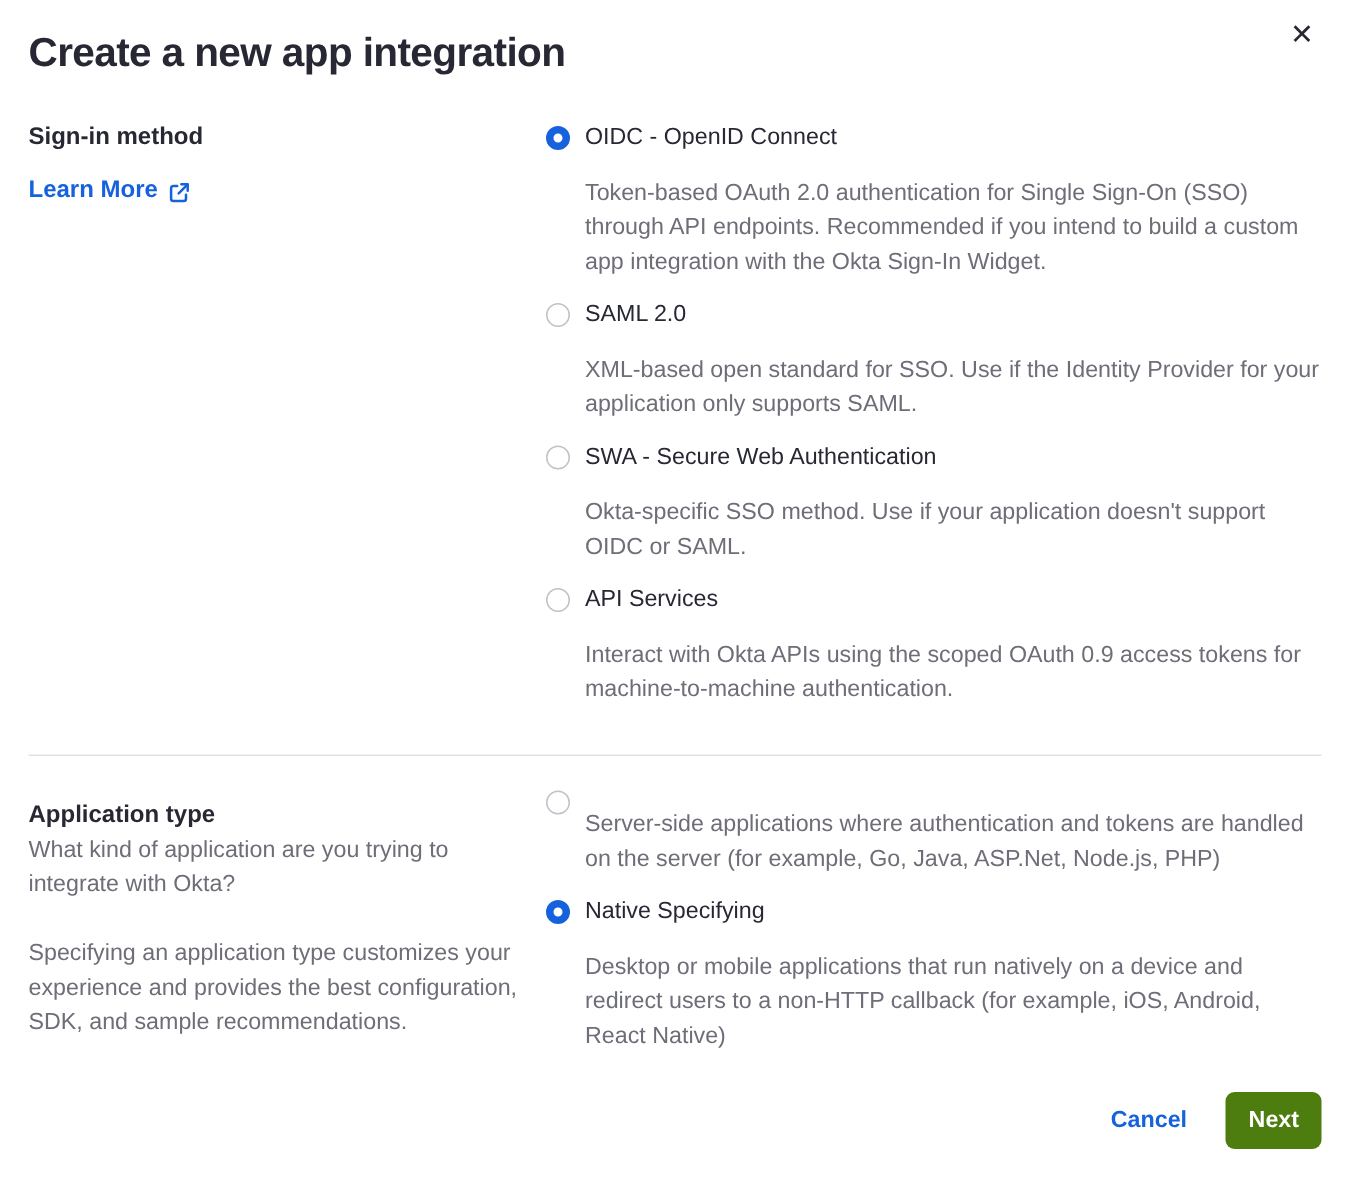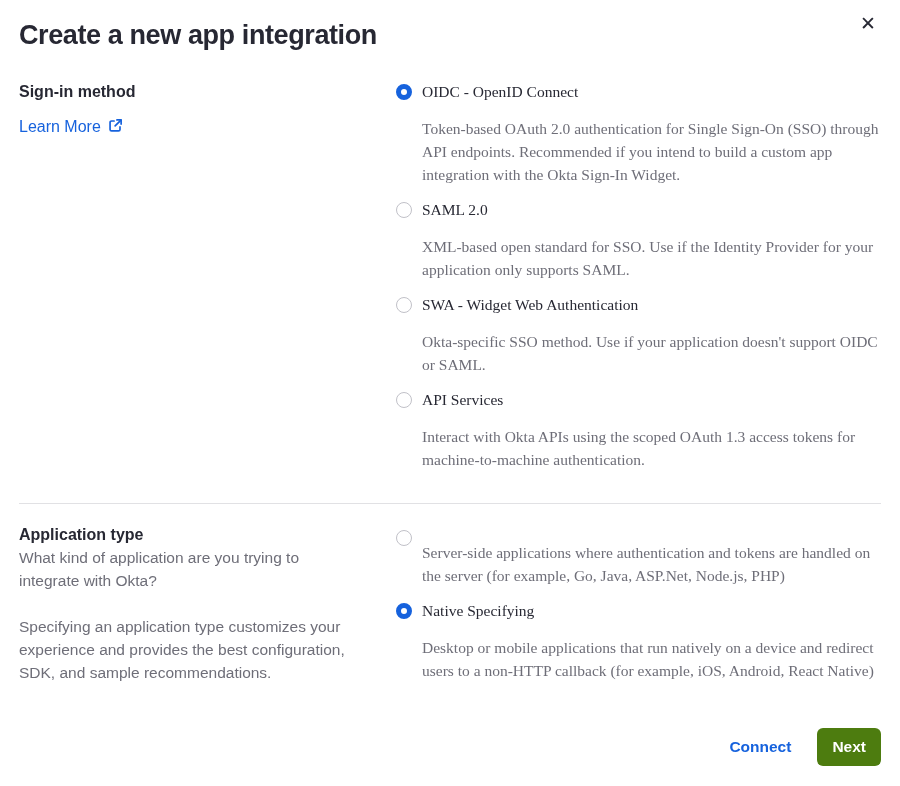--- a/index.html
+++ b/index.html
@@ -24,41 +24,41 @@
     right: 20px;
     font-size: 19px;
     line-height: 1;
     color: #272833;
     background: none;
     border: none;
     cursor: pointer;
     padding: 4px;
     font-family: "Liberation Sans", sans-serif;
   }
-  .section-row { display: flex; align-items: flex-start; gap: 32px; }
+  .section-row { display: flex; align-items: flex-start; }
   .row-signin { margin-top: 30px; }
   .row-apptype { margin-top: 20px; align-items: center; }
   .left-col { width: 345px; flex-shrink: 0; padding-right: 18px; }
   .right-col { flex: 1; display: flex; flex-direction: column; gap: 13px; }
   .left-heading { font-size: 16px; font-weight: 700; color: #272833; line-height: 22px; }
   .learn-more {
     margin-top: 15px;
     display: inline-flex;
-    align-items: flex-start;
+    align-items: flex-end;
     gap: 7px;
     color: #1662dd;
-    font-weight: 400;
+    font-weight: 700;
     font-size: 16px;
     text-decoration: none;
     cursor: pointer;
   }
   .learn-more svg { display: block; }
   .left-para { color: #6e6e78; font-size: 15.5px; line-height: 23px; }
   .left-para + .left-para { margin-top: 23px; }
-  .option { display: flex; gap: 10px; cursor: pointer; font-family: Liberation Serif, serif; }
+  .option { display: flex; gap: 10px; cursor: pointer; }
   .radio {
     width: 16px; height: 16px;
     border-radius: 50%;
     border: 1.5px solid #c1c1c8;
     background: #ffffff;
     flex-shrink: 0;
     margin-top: 3px;
     cursor: pointer;
   }
   .radio.checked { border: 5px solid #1662dd; }
@@ -124,29 +124,29 @@
     <label class="option">
       <span class="radio"></span>
       <span class="opt-text">
         <span class="opt-label" style="display:block">SAML 2.0</span>
         <span class="opt-desc" style="display:block">XML-based open standard for SSO. Use if the Identity Provider for your application only supports SAML.</span>
       </span>
     </label>
     <label class="option">
       <span class="radio"></span>
       <span class="opt-text">
-        <span class="opt-label" style="display:block">SWA - Widget Web Authentication</span>
+        <span class="opt-label" style="display:block">SWA - Secure Web Authentication</span>
         <span class="opt-desc" style="display:block">Okta-specific SSO method. Use if your application doesn't support OIDC or SAML.</span>
       </span>
     </label>
     <label class="option">
       <span class="radio"></span>
       <span class="opt-text">
         <span class="opt-label" style="display:block">API Services</span>
-        <span class="opt-desc" style="display:block">Interact with Okta APIs using the scoped OAuth 1.3 access tokens for machine-to-machine authentication.</span>
+        <span class="opt-desc" style="display:block">Interact with Okta APIs using the scoped OAuth 0.9 access tokens for machine-to-machine authentication.</span>
       </span>
     </label>
   </div>
 </div>
 
 <hr class="divider">
 
 <div class="section-row row-apptype">
   <div class="left-col">
     <div class="left-heading">Application type</div>
@@ -164,15 +164,15 @@
       <span class="radio checked"></span>
       <span class="opt-text">
         <span class="opt-label" style="display:block">Native Specifying</span>
         <span class="opt-desc" style="display:block">Desktop or mobile applications that run natively on a device and redirect users to a non-HTTP callback (for example, iOS, Android, React Native)</span>
       </span>
     </label>
   </div>
 </div>
 
 <div class="footer">
-  <button class="cancel-btn">Connect</button>
+  <button class="cancel-btn">Cancel</button>
   <button class="next-btn">Next</button>
 </div>
 
 </body></html>

